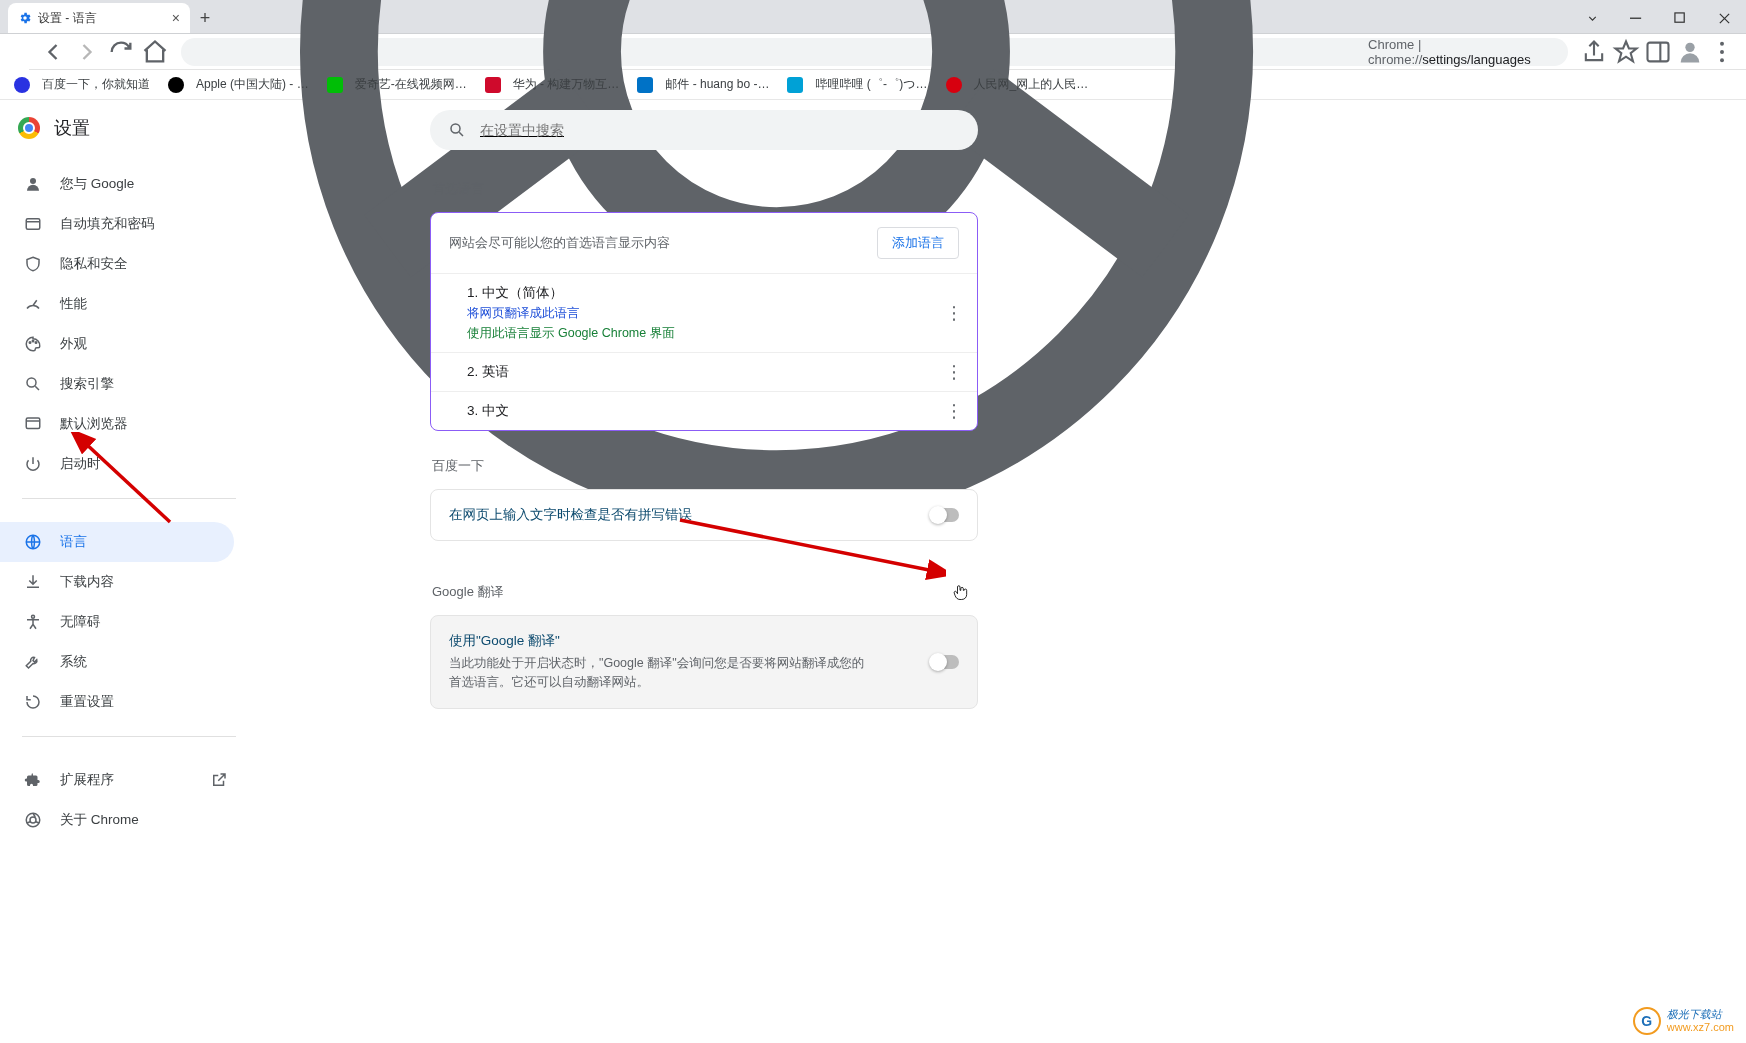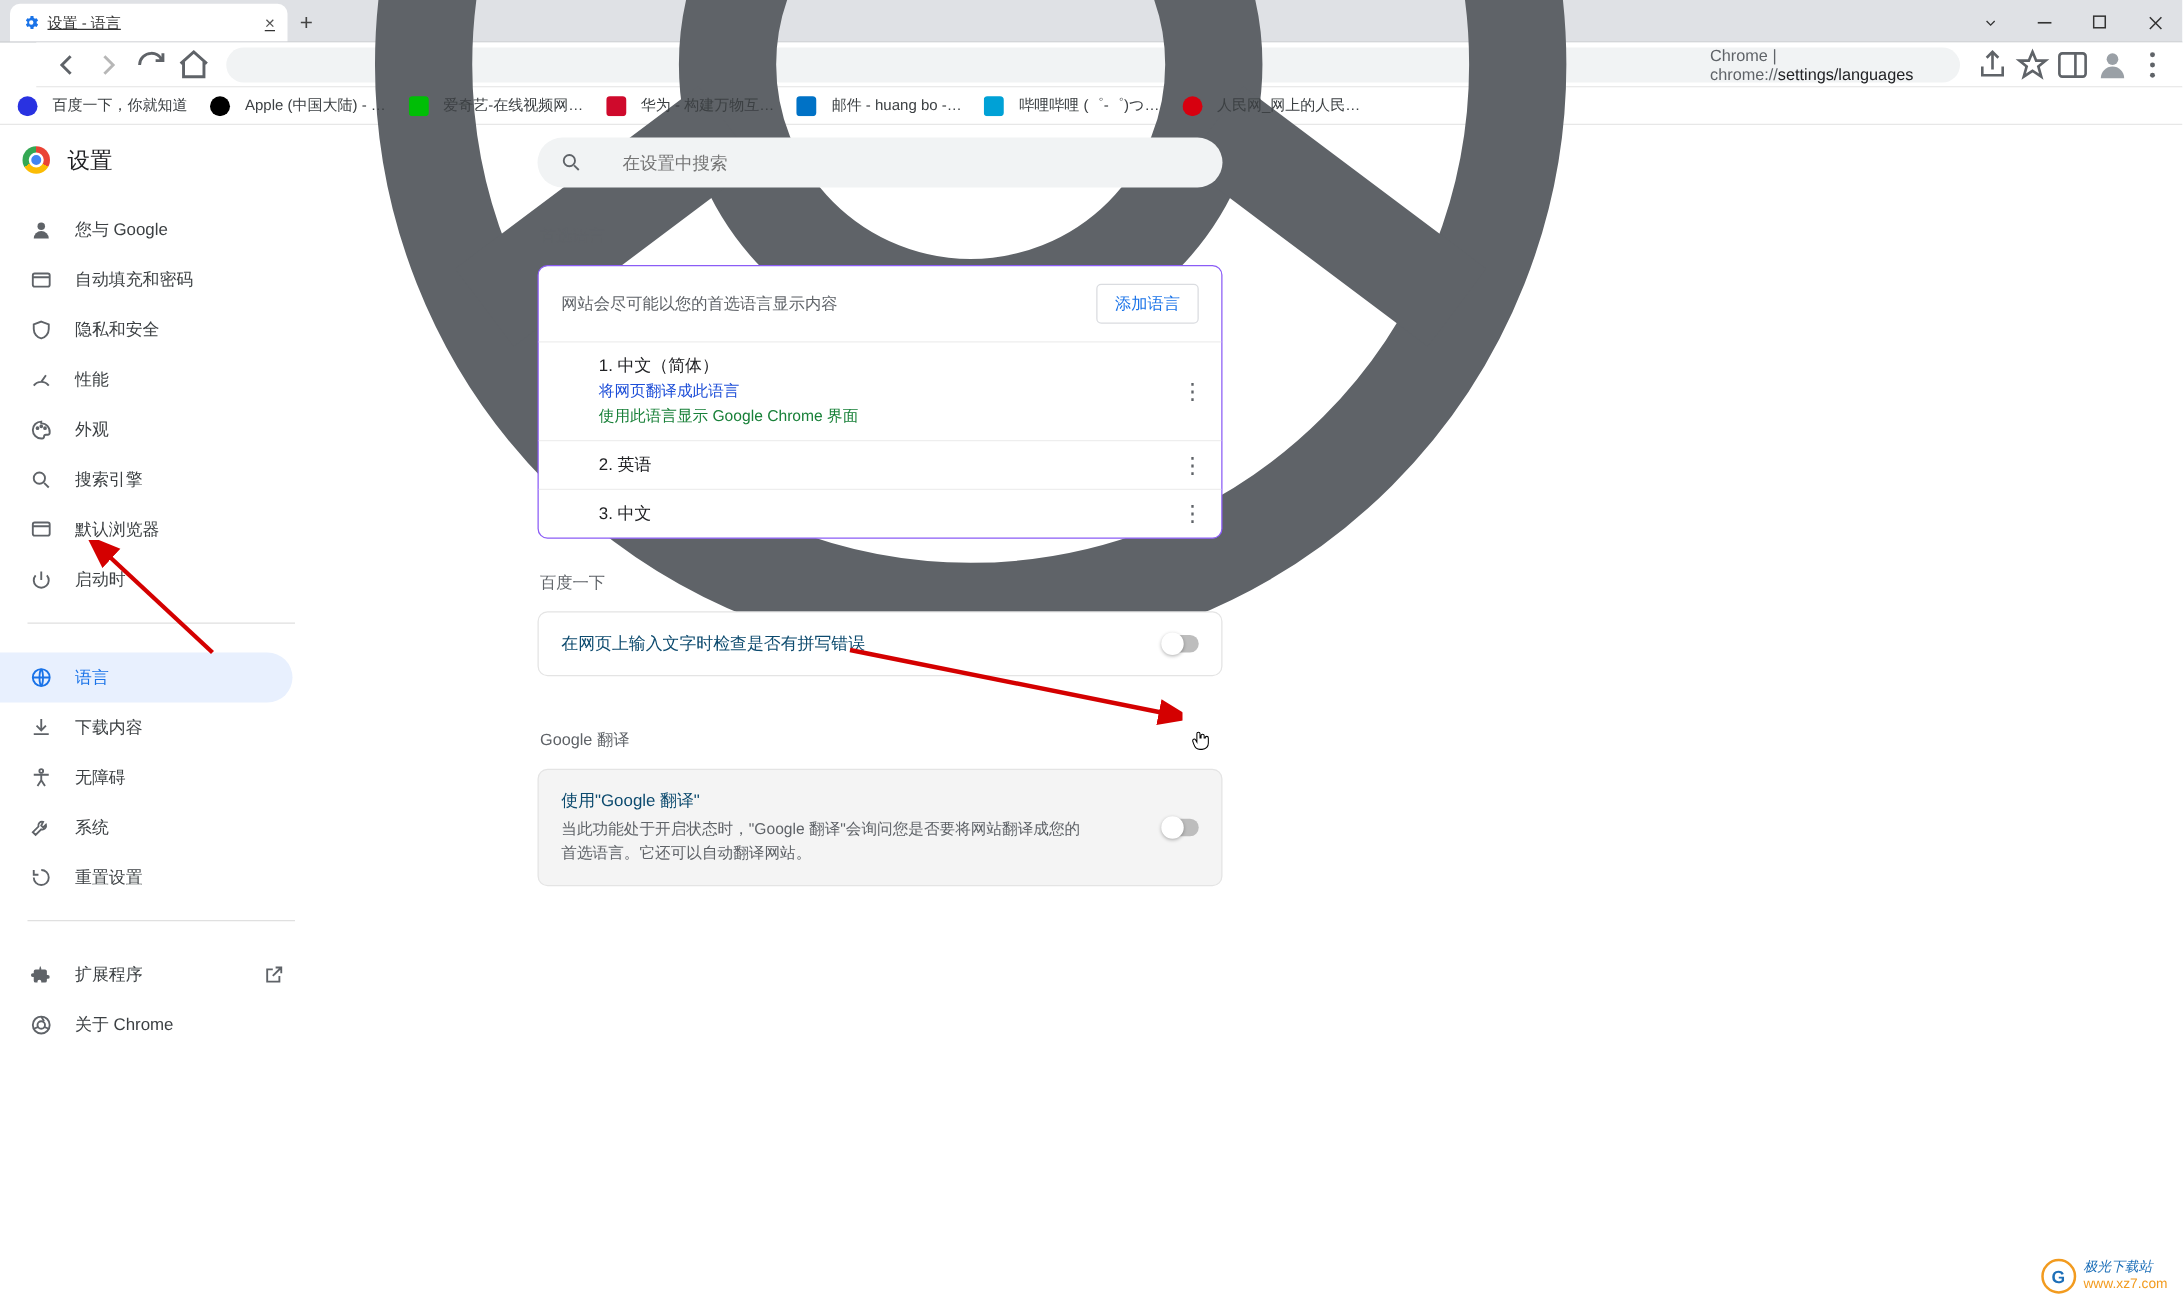--- a/index.html
+++ b/index.html
@@ -1,19 +1,19 @@
 <!DOCTYPE html>
 <html><head>
 <meta charset="utf-8">
 <style>
 * { margin: 0; padding: 0; box-sizing: border-box; font-family: "Segoe UI", Arial, sans-serif; }
 html, body { width: 1746px; height: 1043px; overflow: hidden; background: #fff; }
 
 .tab-strip { height: 34px; background: #dfe1e5; display: flex; align-items: flex-end; padding-left: 8px; border-bottom: 1px solid #cfd1d4; }
-.tab { background: #fff; height: 30px; width: 222px; border-radius: 8px 8px 0 0; display: flex; align-items: center; padding: 0 10px; font-size: 12px; color: #333; gap: 6px; position: relative; text-decoration: underline; }
+.tab { background: #fff; height: 30px; width: 182px; border-radius: 8px 8px 0 0; display: flex; align-items: center; padding: 0 10px; font-size: 12px; color: #333; gap: 6px; position: relative; }
 .tab svg.gear { width: 14px; height: 14px; }
 .tab .close { margin-left: auto; color: #555; font-size: 14px; cursor: pointer; }
 .new-tab { width: 30px; height: 30px; display: flex; align-items: center; justify-content: center; color: #444; font-size: 18px; cursor: pointer; }
 .win-controls { margin-left: auto; display: flex; }
 .win-controls div { width: 44px; height: 30px; display: flex; align-items: center; justify-content: center; color: #222; cursor: pointer; }
 .win-controls svg { width: 13px; height: 13px; }
 
 .toolbar { height: 36px; background: #fff; display: flex; align-items: center; padding: 0 10px; gap: 6px; border-bottom: 1px solid #e3e3e3; margin-left: 29px; }
 .toolbar .nav-btn { width: 28px; height: 28px; display: flex; align-items: center; justify-content: center; color: #5f6368; cursor: pointer; border-radius:50%; }
 .toolbar .nav-btn.disabled { color: #b7b7b7; }
@@ -25,21 +25,21 @@
 
 .bookmarks { height: 30px; background: #fff; display: flex; align-items: center; padding: 0 14px; gap: 18px; border-bottom: 1px solid #e7e7e7; font-size: 12px; color: #3c4043; }
 .bookmarks .bm { display: flex; align-items: center; gap: 12px; cursor: pointer; max-width: 160px; overflow:hidden; white-space:nowrap; text-overflow:ellipsis; }
 .bookmarks .bm .fav { width: 16px; height: 16px; border-radius: 3px; flex-shrink:0; }
 
 .app-header { height: 56px; display: flex; align-items: center; }
 .app-header .logo-wrap { display: flex; align-items: center; gap: 14px; width: 430px; padding-left: 18px; }
 .chrome-logo { width: 22px; height: 22px; border-radius:50%; background: conic-gradient(#ea4335 0 120deg,#fbbc05 120deg 240deg,#34a853 240deg 360deg); position:relative; }
 .chrome-logo::after { content:''; position:absolute; inset:5px; background:#4285f4; border:2px solid #fff; border-radius:50%; }
 .app-header .title { font-size: 18px; color: #202124; }
-.search-box { width: 548px; height: 40px; background: #f1f3f4; border-radius: 20px; display:flex; align-items:center; padding:0 18px; gap:32px; margin-top:4px; }
+.search-box { width: 548px; height: 40px; background: #f1f3f4; border-radius: 20px; display:flex; align-items:center; padding:0 18px; gap:14px; margin-top:4px;text-decoration:underline; }
 .search-box input { border:none; background:transparent; outline:none; font-size:14px; color:#5f6368; flex:1; }
 .search-box svg { width:18px; height:18px; color:#5f6368; }
 
 .body-row { display:flex; }
 .sidebar { width: 258px; padding-top: 8px; }
 .side-item { height: 40px; display:flex; align-items:center; gap:18px; padding-left: 24px; font-size:13.5px; color:#3c4043; cursor:pointer; border-radius:0 20px 20px 0; margin-right:24px; position:relative; }
 .side-item.active { background:#e8f0fe; color:#1a73e8; }
 .side-item.active svg { color:#1a73e8; }
 .side-item svg { width:18px; height:18px; color:#5f6368; }
 .side-spacer { height: 24px; border-top:1px solid #e0e0e0; margin: 14px 22px 0 22px; }
@@ -47,21 +47,21 @@
 
 .content { flex:1; display:flex; justify-content:flex-start; }
 .content-inner { width: 548px; margin-left:172px; padding-top:16px; }
 
 .section-title { font-size:13px; color:#5f6368; margin: 8px 0 14px 2px; }
 .card { border:1px solid #8b5cf6; border-radius:8px; background:#fff; }
 .card-row { padding: 14px 18px; display:flex; align-items:center; font-size:13.5px; color:#3c4043; }
 .card-hint { font-size:13px; color:#5f6368; }
 .add-lang { color:#1a73e8; font-size:13px; border:1px solid #dadce0; border-radius:4px; padding:6px 14px; cursor:pointer; background:#fff; margin-left:auto; }
 
-.lang-item { padding: 10px 18px 10px 48px; position:relative; border-top:1px solid #eee; }
+.lang-item { padding: 10px 18px 10px 36px; position:relative; border-top:1px solid #eee; }
 .lang-item .lang-name { font-size:13.5px; color:#202124; }
 .lang-item .lang-sub { font-size:12.5px; color:#1d4ed8; margin-top:3px; }
 .lang-item .lang-ui { font-size:12.5px; color:#188038; margin-top:3px; }
 .lang-item .more { position:absolute; right:14px; top:50%; transform:translateY(-50%); color:#5f6368; cursor:pointer; font-size:18px; }
 
 .flat-card { border:1px solid #e4e4e4; border-radius:8px; background:#fff; padding: 16px 18px; display:flex; align-items:center; }
 .flat-card.hl { background:#f4f4f4; }
 .flat-label { font-size:13.5px; color:#0c4a6e; }
 .flat-desc { font-size:12.5px; color:#5f6368; margin-top:4px; line-height:1.5; padding-right: 60px; }
 

